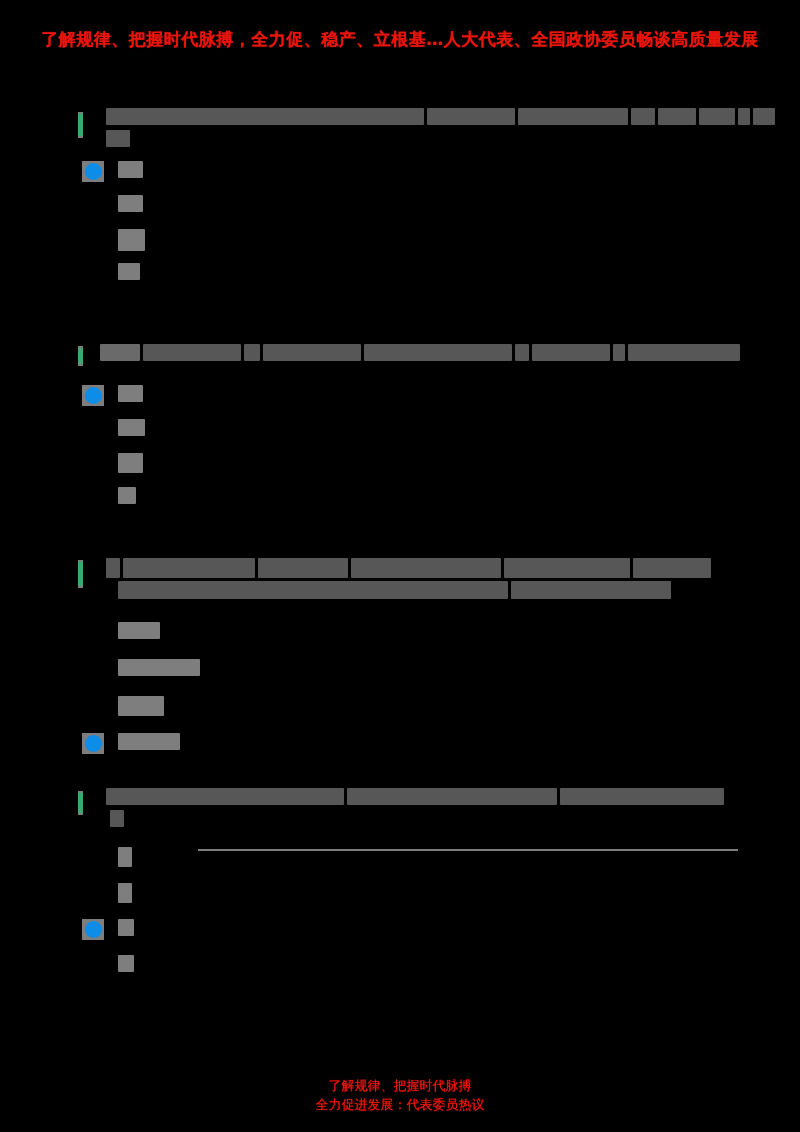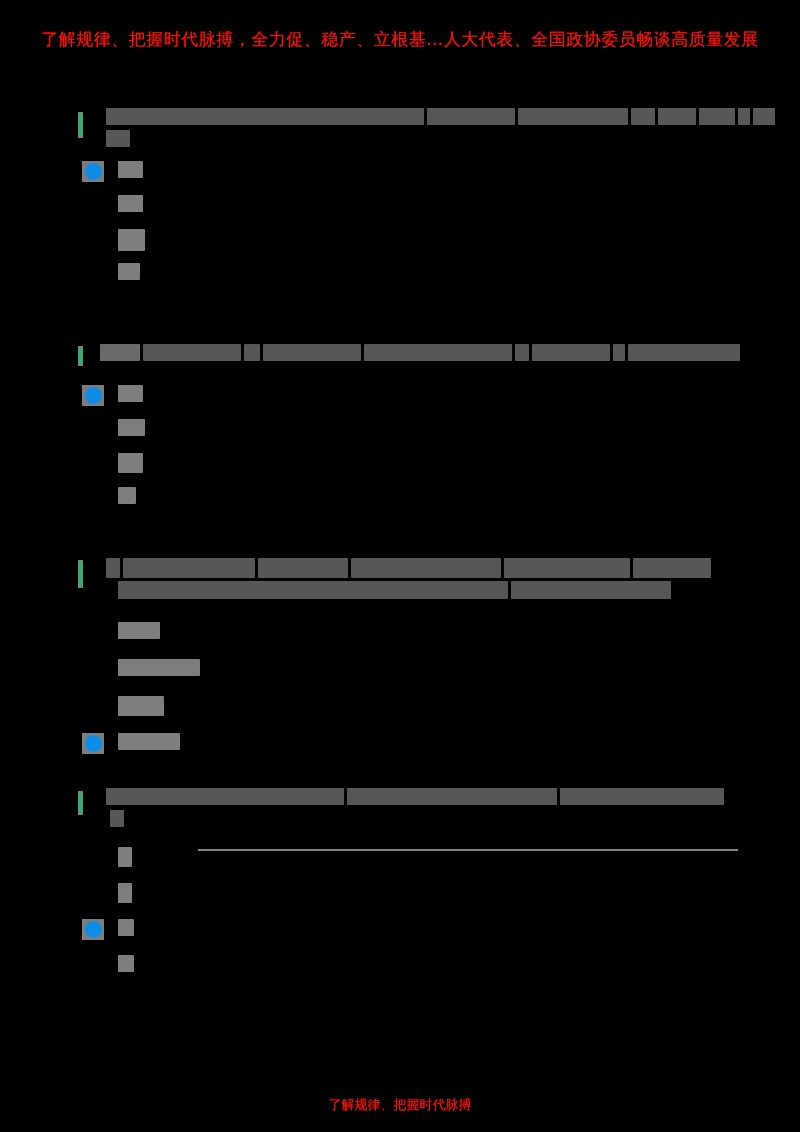--- a/index.html
+++ b/index.html
@@ -25,21 +25,21 @@
 
   
   .doc-title {
     position: absolute;
     left: 0;
     right: 0;
     top: 26px;
     text-align: center;
     color: #e8150c;
     font-size: 17px;
-    font-weight: 400;
+    font-weight: 700;
     letter-spacing: 0.5px;
     line-height: 26px;
     white-space: nowrap;
     text-shadow: 0 0 1px #e8150c;
   }
 
   
   .content {
     position: absolute;
     left: 78px;
@@ -276,15 +276,16 @@
         <li class="bullet-row">
           <span class="redact light" style="width:16px"></span>
         </li>
       </ul>
     </div>
 
   </div>
 
   <div class="doc-footer">
     <span>了解规律、把握时代脉搏</span>
+    <span>全力促进发展：代表委员热议</span>
   </div>
 
 </div>
 
 </body></html>

